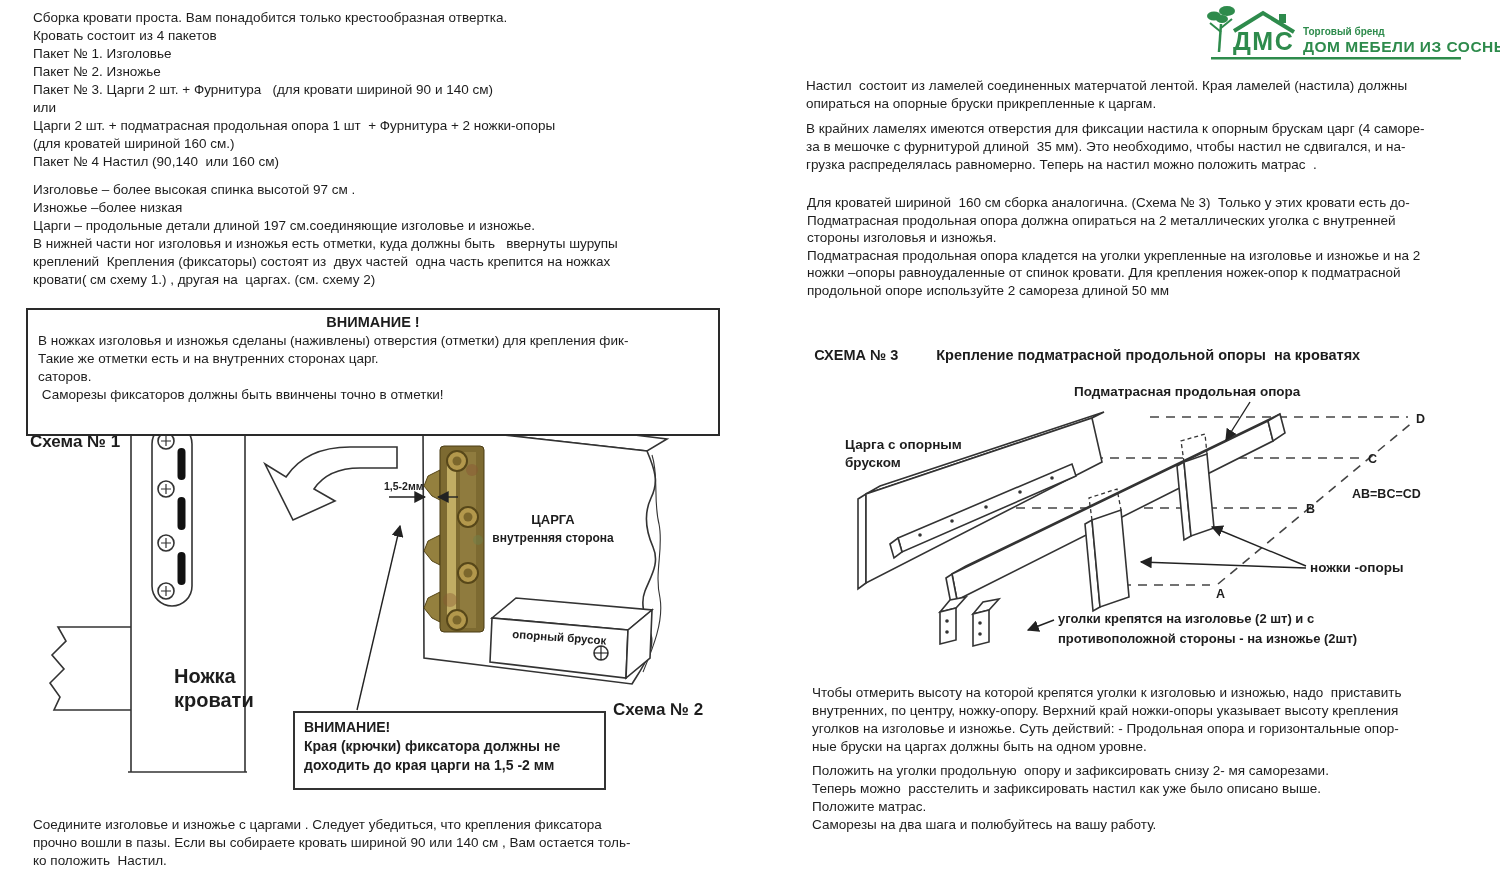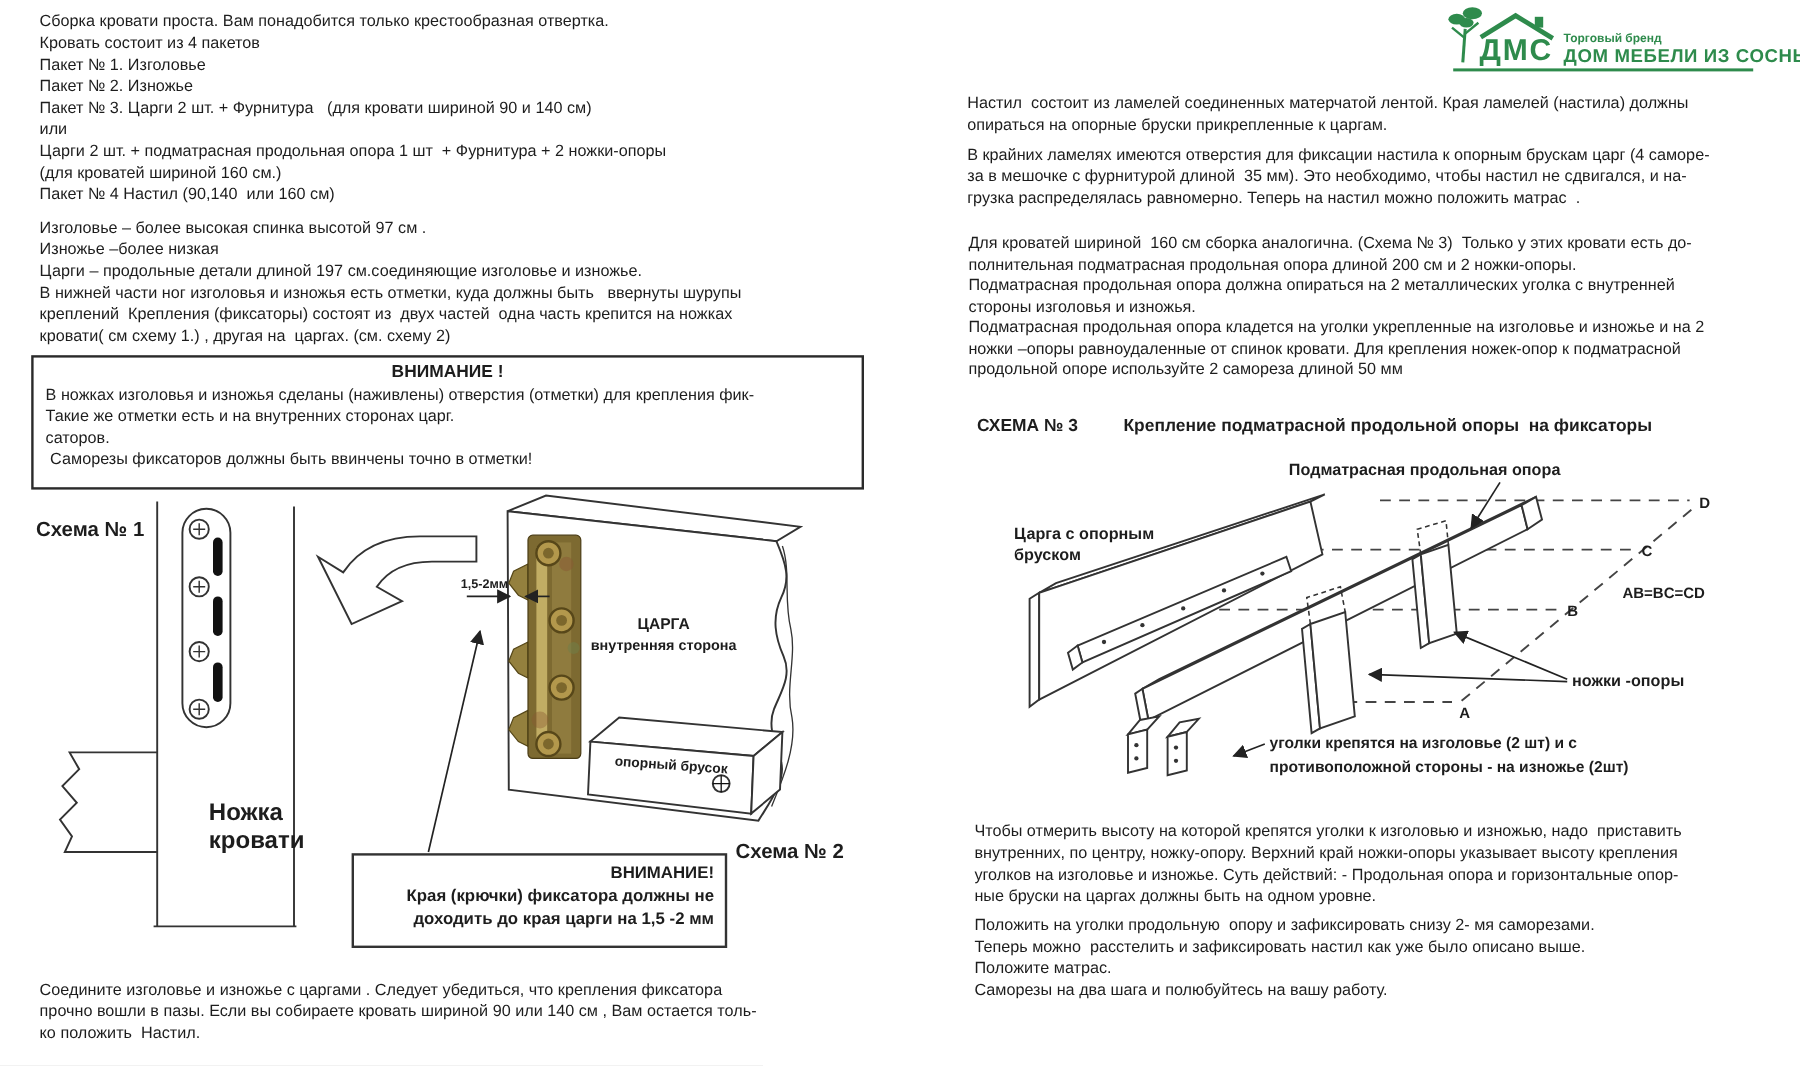--- a/index.html
+++ b/index.html
@@ -7,21 +7,21 @@
         font-family:"Liberation Sans",sans-serif;color:#1d1d1d;}
   .abs{position:absolute;}
   .block{font-size:13.5px;line-height:18px;}
   .block div{white-space:pre;}
   .lh175{line-height:17.5px;}
   .warnbox{border:2px solid #2a2a2a;background:#fff;box-sizing:border-box;}
   .warnbox .wtitle{text-align:center;font-weight:bold;font-size:14.5px;line-height:19px;padding-top:3px;}
   .warnbox .wlines{font-size:13.5px;line-height:18px;padding:0 10px;}
   .warnbox .wlines div{white-space:pre;}
   .warn2{border:2px solid #333;background:#fff;box-sizing:border-box;padding:5px 9px;
-         font-weight:bold;font-size:14px;line-height:19px;text-align:right;}
+         font-weight:bold;font-size:14px;line-height:19px;}
   .warn2 div{white-space:pre;}
   .heading{font-weight:bold;font-size:14.5px;white-space:pre;}
   .heading .sp{display:inline-block;width:38px;}
   svg{position:absolute;left:0;top:0;}
   svg text{font-family:"Liberation Sans",sans-serif;fill:#1d1d1d;}
   .t-bold{font-weight:bold;}
   .ln{stroke:#333;stroke-width:1.6;fill:none;}
   .shape{stroke:#333;stroke-width:1.6;fill:#fff;}
   .dash{stroke:#444;stroke-width:1.6;fill:none;stroke-dasharray:9,7;}
   .dash2{stroke:#333;stroke-width:1.3;fill:none;stroke-dasharray:4,3;}
@@ -246,21 +246,21 @@
 
   <div class="abs block" style="left:33px;top:181px;">
       <div>Изголовье – более высокая спинка высотой 97 см .</div>
       <div>Изножье –более низкая</div>
       <div>Царги – продольные детали длиной 197 см.соединяющие изголовье и изножье.</div>
       <div>В нижней части ног изголовья и изножья есть отметки, куда должны быть   ввернуты шурупы</div>
       <div>креплений  Крепления (фиксаторы) состоят из  двух частей  одна часть крепится на ножках</div>
       <div>кровати( см схему 1.) , другая на  царгах. (см. схему 2)</div>
     </div>
 
-  <div class="abs warnbox" style="left:26px;top:296px;width:694px;height:112px;">
+  <div class="abs warnbox" style="left:26px;top:308px;width:694px;height:128px;">
     <div class="wtitle">ВНИМАНИЕ !</div>
     <div class="wlines">
         <div>В ножках изголовья и изножья сделаны (наживлены) отверстия (отметки) для крепления фик-</div>
         <div>Такие же отметки есть и на внутренних сторонах царг.</div>
         <div>саторов.</div>
         <div> Саморезы фиксаторов должны быть ввинчены точно в отметки!</div>
       </div>
   </div>
 
   <div class="abs block" style="left:33px;top:816px;">
@@ -281,30 +281,29 @@
     </div>
 
   <div class="abs block" style="left:806px;top:120px;">
       <div>В крайних ламелях имеются отверстия для фиксации настила к опорным брускам царг (4 саморе-</div>
       <div>за в мешочке с фурнитурой длиной  35 мм). Это необходимо, чтобы настил не сдвигался, и на-</div>
       <div>грузка распределялась равномерно. Теперь на настил можно положить матрас  .</div>
     </div>
 
   <div class="abs block lh175" style="left:807px;top:194px;">
       <div>Для кроватей шириной  160 см сборка аналогична. (Схема № 3)  Только у этих кровати есть до-</div>
-      <div>полнительная подматрасная продольная опора длиной 200 см и 2 ножки-опоры.</div>
       <div>Подматрасная продольная опора должна опираться на 2 металлических уголка с внутренней</div>
       <div>стороны изголовья и изножья.</div>
       <div>Подматрасная продольная опора кладется на уголки укрепленные на изголовье и изножье и на 2</div>
       <div>ножки –опоры равноудаленные от спинок кровати. Для крепления ножек-опор к подматрасной</div>
       <div>продольной опоре используйте 2 самореза длиной 50 мм</div>
     </div>
 
   <div class="abs heading" style="left:798px;top:331px;">
-    <span>СХЕМА № 3</span><span class="sp"></span><span>Крепление подматрасной продольной опоры  на фиксаторы</span>
+    <span>СХЕМА № 3</span><span class="sp"></span><span>Крепление подматрасной продольной опоры  на кроватях</span>
   </div>
 
   <div class="abs block" style="left:812px;top:684px;">
       <div>Чтобы отмерить высоту на которой крепятся уголки к изголовью и изножью, надо  приставить</div>
       <div>внутренних, по центру, ножку-опору. Верхний край ножки-опоры указывает высоту крепления</div>
       <div>уголков на изголовье и изножье. Суть действий: - Продольная опора и горизонтальные опор-</div>
       <div>ные бруски на царгах должны быть на одном уровне.</div>
     </div>
 
   <div class="abs block" style="left:812px;top:762px;">

